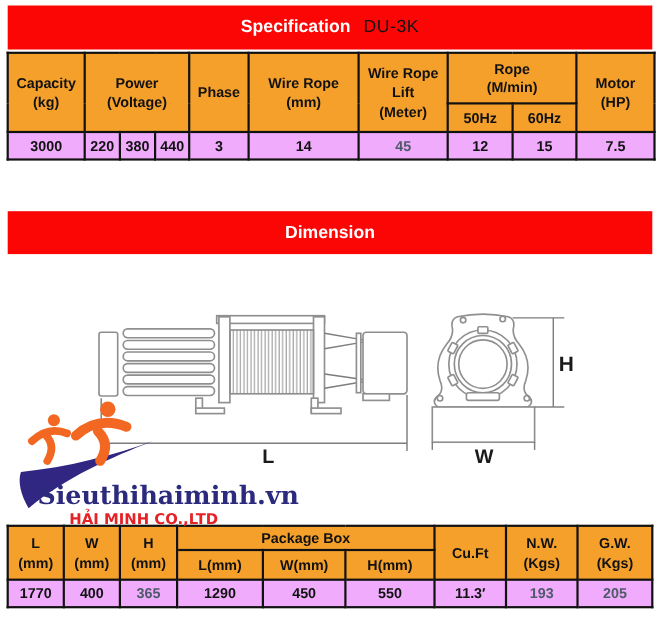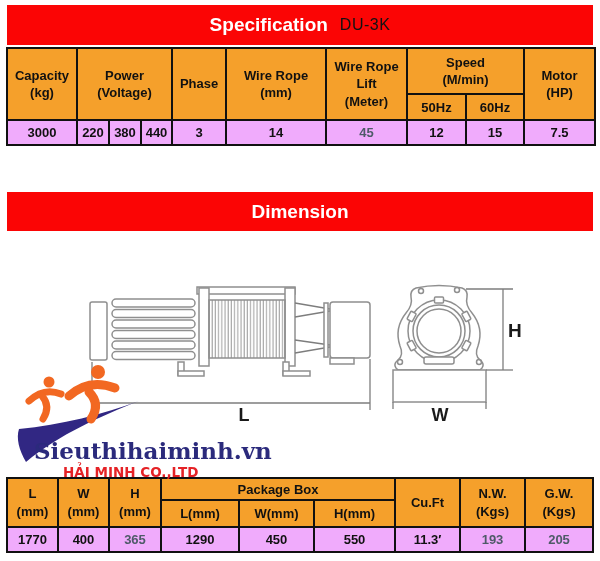--- a/index.html
+++ b/index.html
@@ -8,21 +8,21 @@
     position:relative; width:600px; height:561px; background:#fff;
     font-family:"Liberation Sans", sans-serif; overflow:hidden;
   }
   
   .redbar {
     position:absolute; left:7px; width:586px; background:#fb0505;
     display:flex; align-items:center; justify-content:center;
   }
   .bar-spec { top:5px; height:40px; }
   .bar-dim  { top:192px; height:39px; }
-  .redbar .bar-title { color:#fff; font-weight:bold; font-size:19px; }
+  .redbar .bar-title { color:#fff; font-weight:bold; font-size:16px; }
   .redbar .bar-model { color:#121212; font-size:16px; margin-left:12px; letter-spacing:.5px; }
 
   
   table { border-collapse:collapse; table-layout:fixed; position:absolute; left:6px; }
   td {
     border:2px solid #111; text-align:center; vertical-align:middle;
     font-size:13px; font-weight:bold; color:#111; padding:0;
   }
   td.hdr { background:#f5a02b; }
   td.hdr div { line-height:1.32; }
@@ -95,21 +95,21 @@
       <td class="hdr" rowspan="2">
         <div>Wire Rope</div>
         <div>(mm)</div>
       </td>
       <td class="hdr" rowspan="2">
         <div>Wire Rope</div>
         <div>Lift</div>
         <div>(Meter)</div>
       </td>
       <td class="hdr" colspan="2">
-        <div>Speed</div>
+        <div>Rope</div>
         <div>(M/min)</div>
       </td>
       <td class="hdr" rowspan="2">
         <div>Motor</div>
         <div>(HP)</div>
       </td>
     </tr>
     <tr class="r2">
       <td class="hdr">50Hz</td>
       <td class="hdr">60Hz</td>

